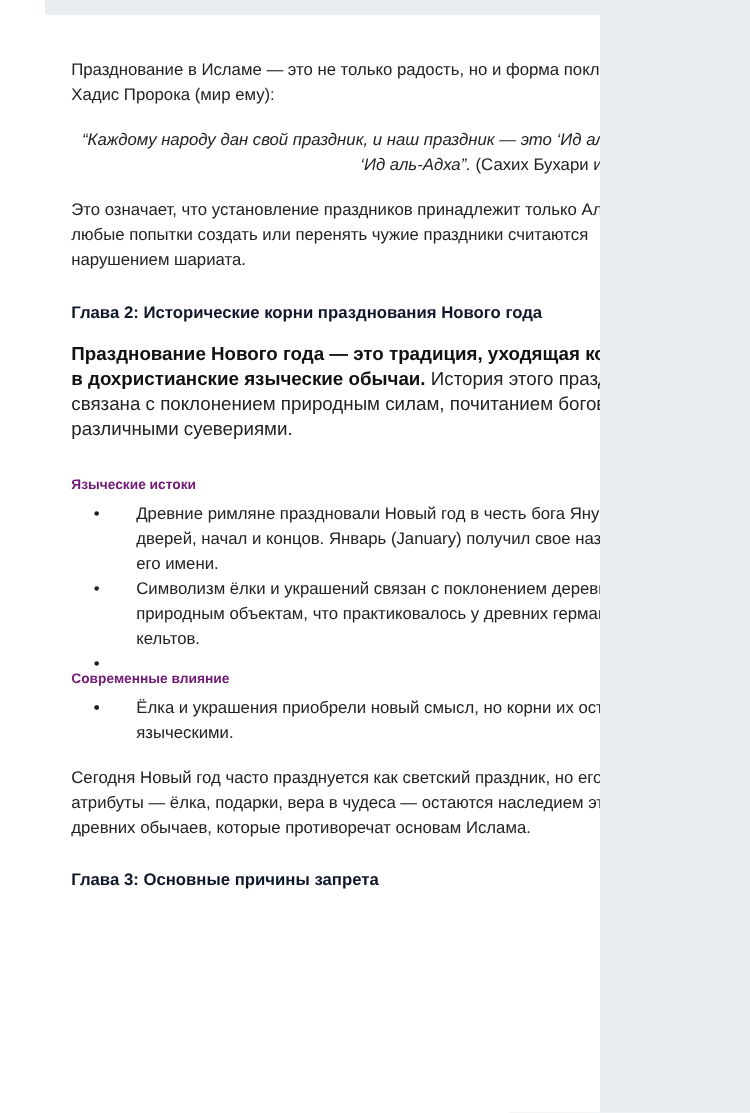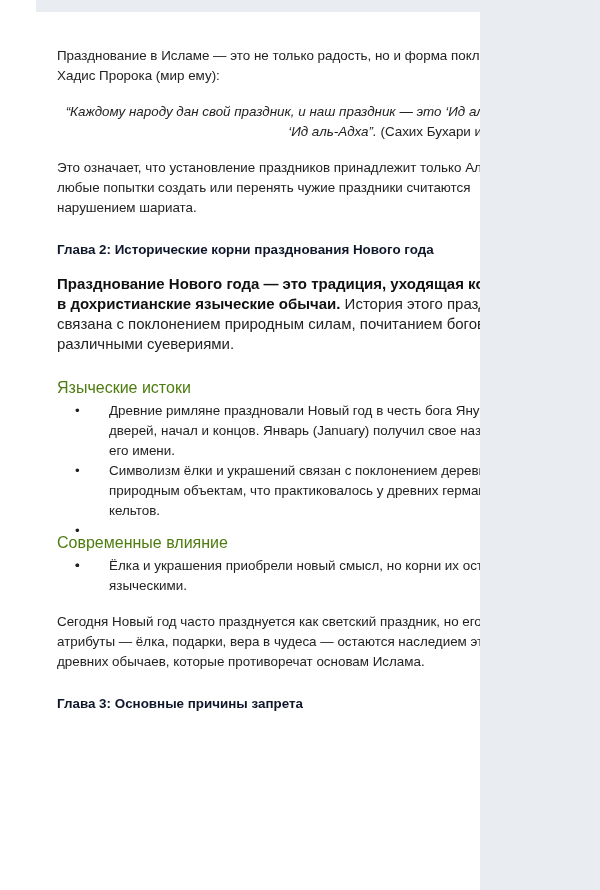--- a/index.html
+++ b/index.html
@@ -76,24 +76,24 @@
     font-size: 15px;
     line-height: 20px;
     color: #222222;
     margin-bottom: 24px;
   }
   .lead b {
     font-weight: bold;
     color: #111111;
   }
   .subhead {
-    font-size: 16px;
+    font-size: 11px;
     line-height: 20px;
-    color: #4d7c0f;
-    font-weight: normal;
+    color: #701a75;
+    font-weight: bold;
     margin-bottom: 3px;
     margin-top: 12px;
   }
   ul.bullets {
     margin: 0 0 10px 0;
     padding: 0;
     list-style: none;
   }
   ul.bullets li {
     font-size: 13.4px;

